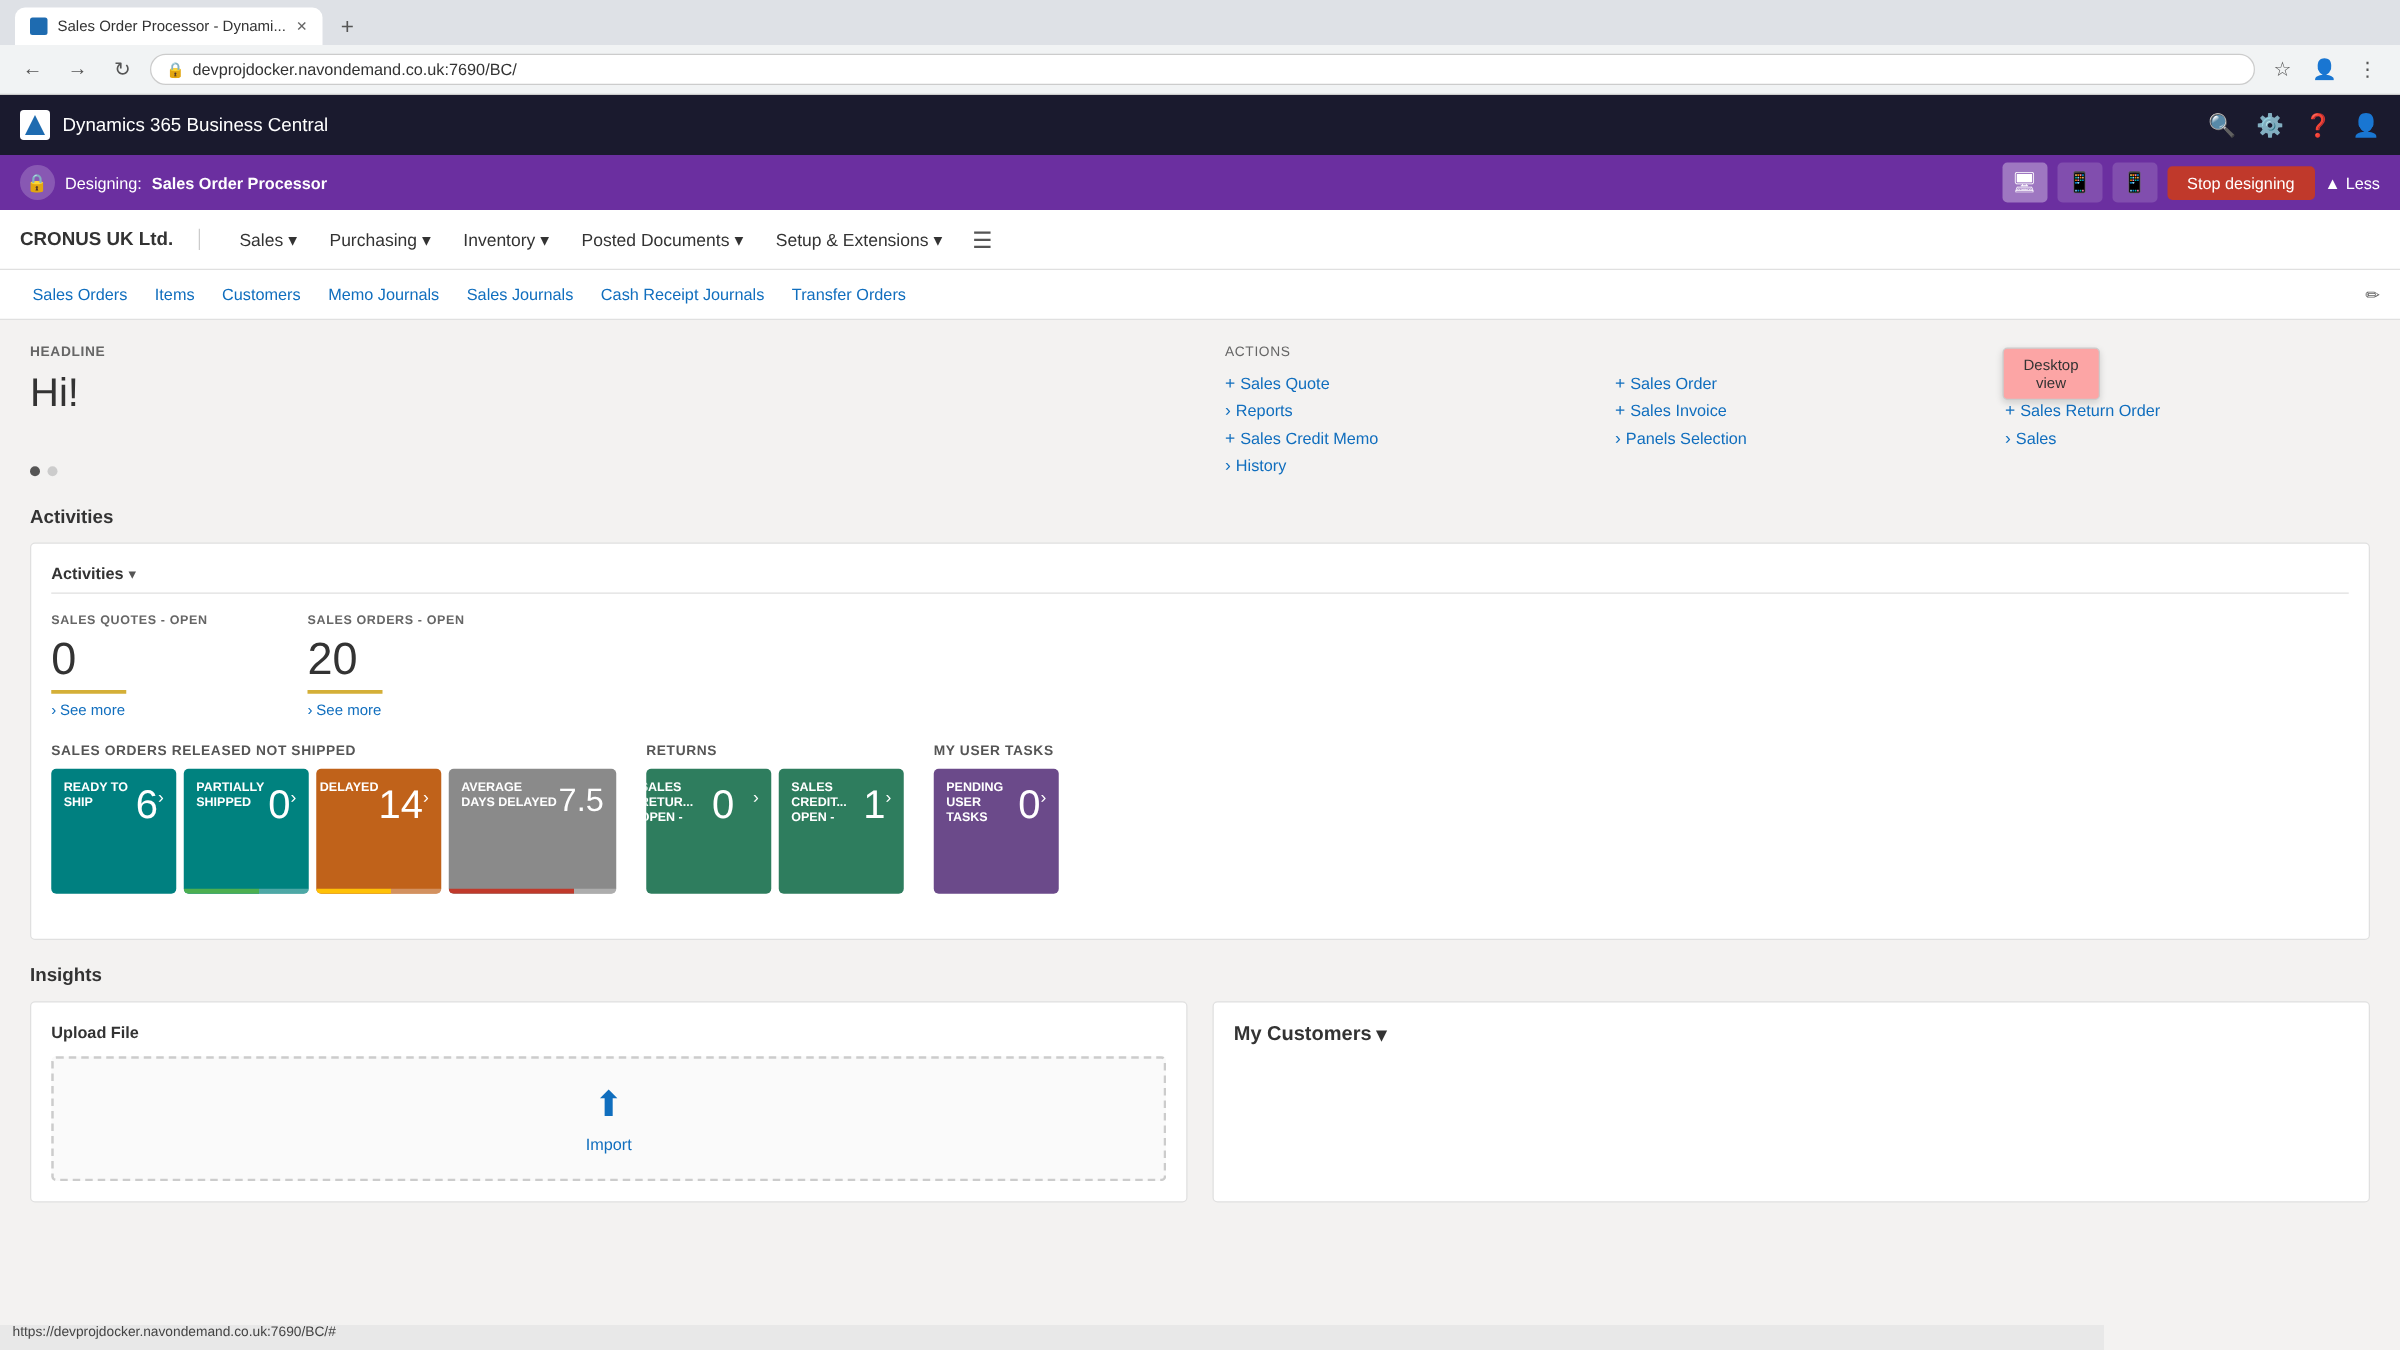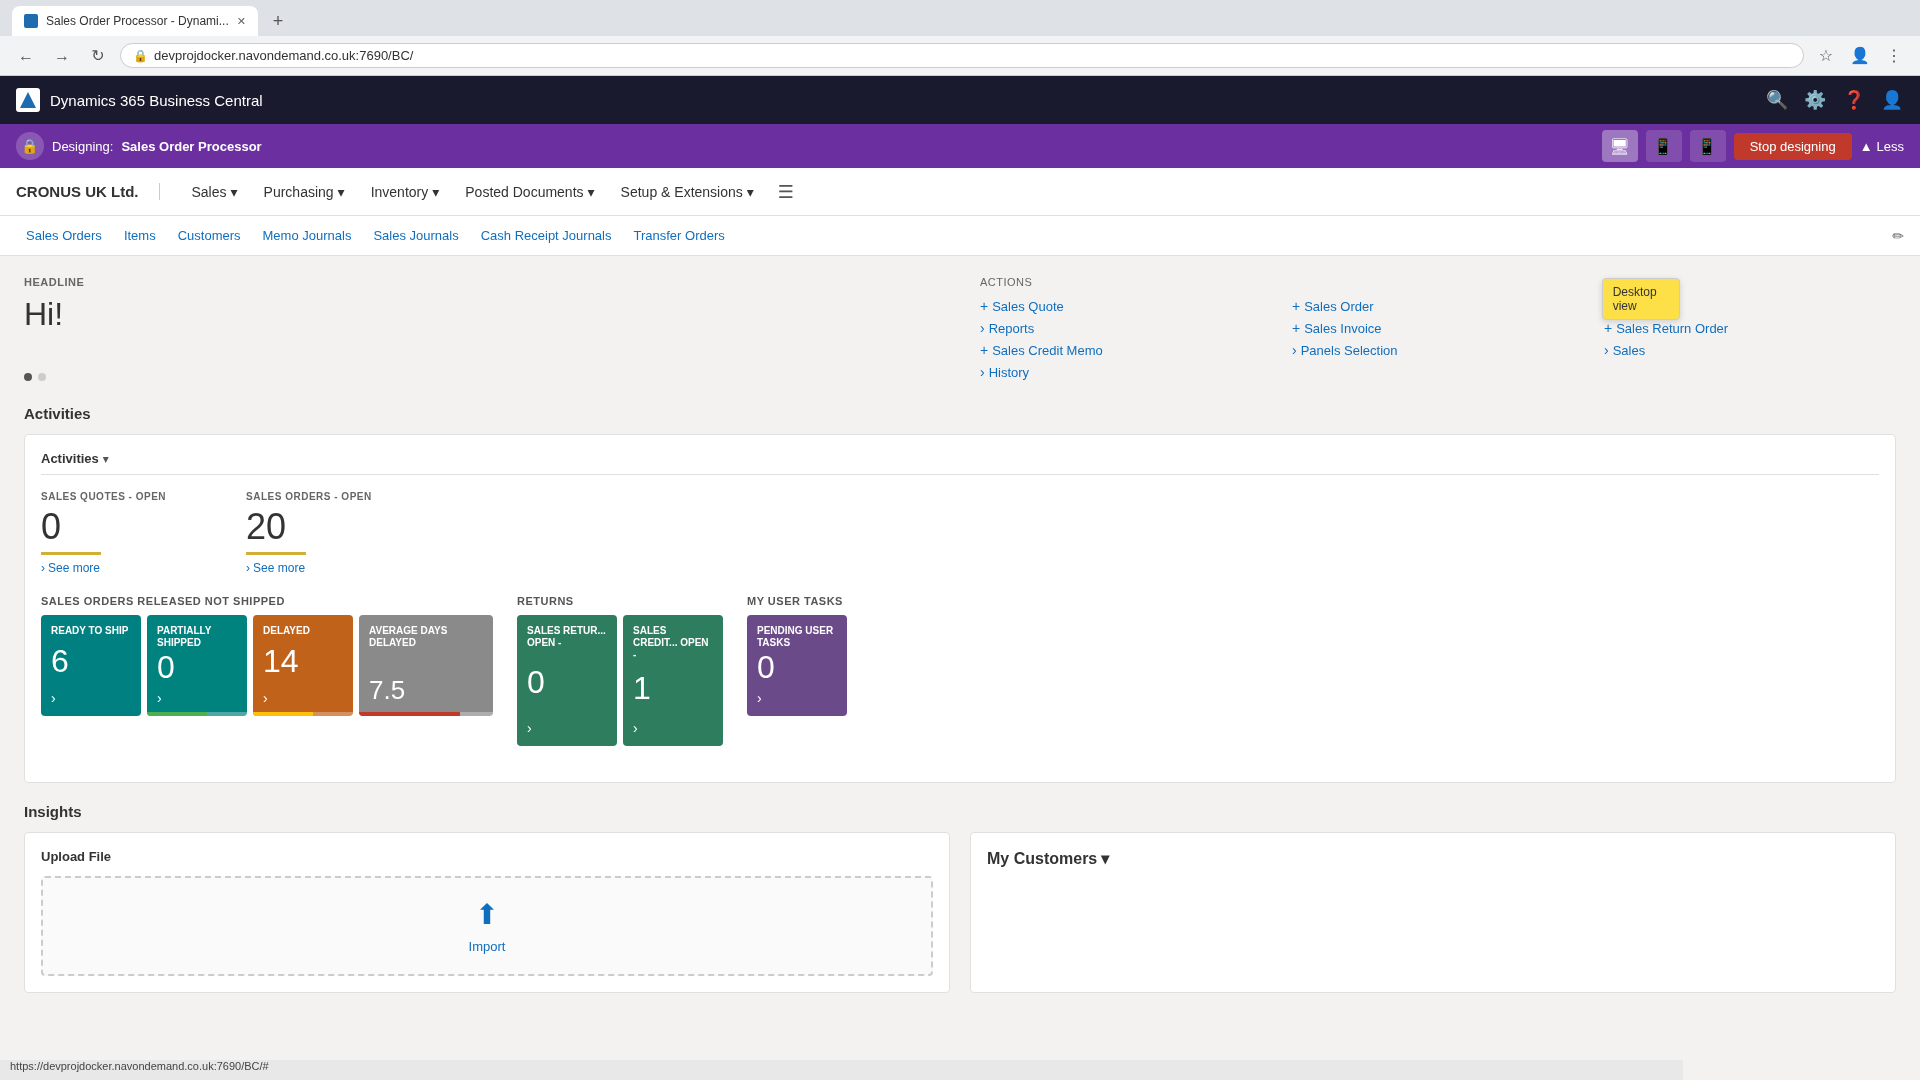--- a/index.html
+++ b/index.html
@@ -32,21 +32,21 @@
     .designing-icon { background: rgba(255,255,255,0.2); border-radius: 50%; width: 28px; height: 28px; display: flex; align-items: center; justify-content: center; color: #fff; font-size: 14px; }
     .designing-label { color: #fff; font-size: 13px; }
     .designing-name { color: #fff; font-size: 13px; font-weight: 600; }
     .designing-bar-right { margin-left: auto; display: flex; align-items: center; gap: 8px; }
     .view-btn { background: rgba(255,255,255,0.15); border: none; color: #fff; width: 36px; height: 32px; border-radius: 4px; cursor: pointer; display: flex; align-items: center; justify-content: center; font-size: 16px; }
     .view-btn.active { background: rgba(255,255,255,0.35); }
     .stop-designing-btn { background: #c0392b; color: #fff; border: none; padding: 6px 16px; border-radius: 4px; cursor: pointer; font-size: 13px; font-weight: 500; }
     .less-btn { background: none; border: none; color: #fff; font-size: 13px; cursor: pointer; display: flex; align-items: center; gap: 4px; }
 
     
-    .tooltip-popup { position: absolute; background: #fde047; border: 1px solid #ccc; border-radius: 4px; padding: 6px 10px; font-size: 12px; color: #333; box-shadow: 0 2px 6px rgba(0,0,0,0.15); top: 148px; right: 224px; z-index: 100; }
+    .tooltip-popup { position: absolute; background: #fca5a5; border: 1px solid #ccc; border-radius: 4px; padding: 6px 10px; font-size: 12px; color: #333; box-shadow: 0 2px 6px rgba(0,0,0,0.15); top: 148px; right: 224px; z-index: 100; text-align: center; }
 
     
     .nav-bar { background: #fff; border-bottom: 1px solid #e0e0e0; display: flex; align-items: center; padding: 0 16px; height: 48px; }
     .company-name { font-size: 15px; font-weight: 600; color: #333; margin-right: 20px; padding-right: 20px; border-right: 1px solid #ccc; }
     .nav-items { display: flex; align-items: center; gap: 2px; }
     .nav-item { color: #333; font-size: 14px; padding: 0 12px; height: 48px; display: flex; align-items: center; cursor: pointer; gap: 4px; }
     .nav-hamburger { font-size: 18px; color: #555; cursor: pointer; margin-left: 8px; }
 
     
     .sub-nav { background: #fff; border-bottom: 1px solid #e0e0e0; display: flex; align-items: center; padding: 0 16px; height: 40px; gap: 2px; }
@@ -79,21 +79,21 @@
     .activities-chevron { color: #555; font-size: 12px; }
 
     .stats-row { display: flex; gap: 80px; margin-bottom: 20px; }
     .stat-item { }
     .stat-label { font-size: 10px; color: #666; text-transform: uppercase; letter-spacing: 0.5px; font-weight: 600; margin-bottom: 4px; }
     .stat-value { font-size: 36px; color: #333; font-weight: 300; border-bottom: 3px solid #d4af37; padding-bottom: 4px; display: inline-block; min-width: 60px; }
     .stat-value.yellow-border { border-color: #d4af37; }
     .stat-see-more { color: #106ebe; font-size: 12px; cursor: pointer; display: flex; align-items: center; gap: 3px; margin-top: 6px; }
     .tiles-row { display: flex; gap: 6px; flex-wrap: wrap; }
 
-    .tile { width: 100px; min-height: 100px; border-radius: 4px; padding: 10px; color: #fff; display: flex; flex-direction: column; justify-content: space-between; cursor: pointer; position: relative; overflow: hidden; }
+    .tile { width: 100px; min-height: 100px; border-radius: 4px; padding: 10px; color: #fff; display: flex; justify-content: flex-end; cursor: pointer; position: relative; overflow: hidden; }
     .tile-label { font-size: 10px; font-weight: 700; text-transform: uppercase; line-height: 1.2; }
     .tile-value { font-size: 32px; font-weight: 300; }
     .tile-arrow { font-size: 14px; margin-top: 4px; }
     .tile-bar { position: absolute; bottom: 0; left: 0; right: 0; height: 4px; }
 
     .tile-teal { background: #008080; }
     .tile-teal2 { background: #00827f; }
     .tile-orange { background: #c0621a; }
     .tile-gray { background: #8a8a8a; }
 

